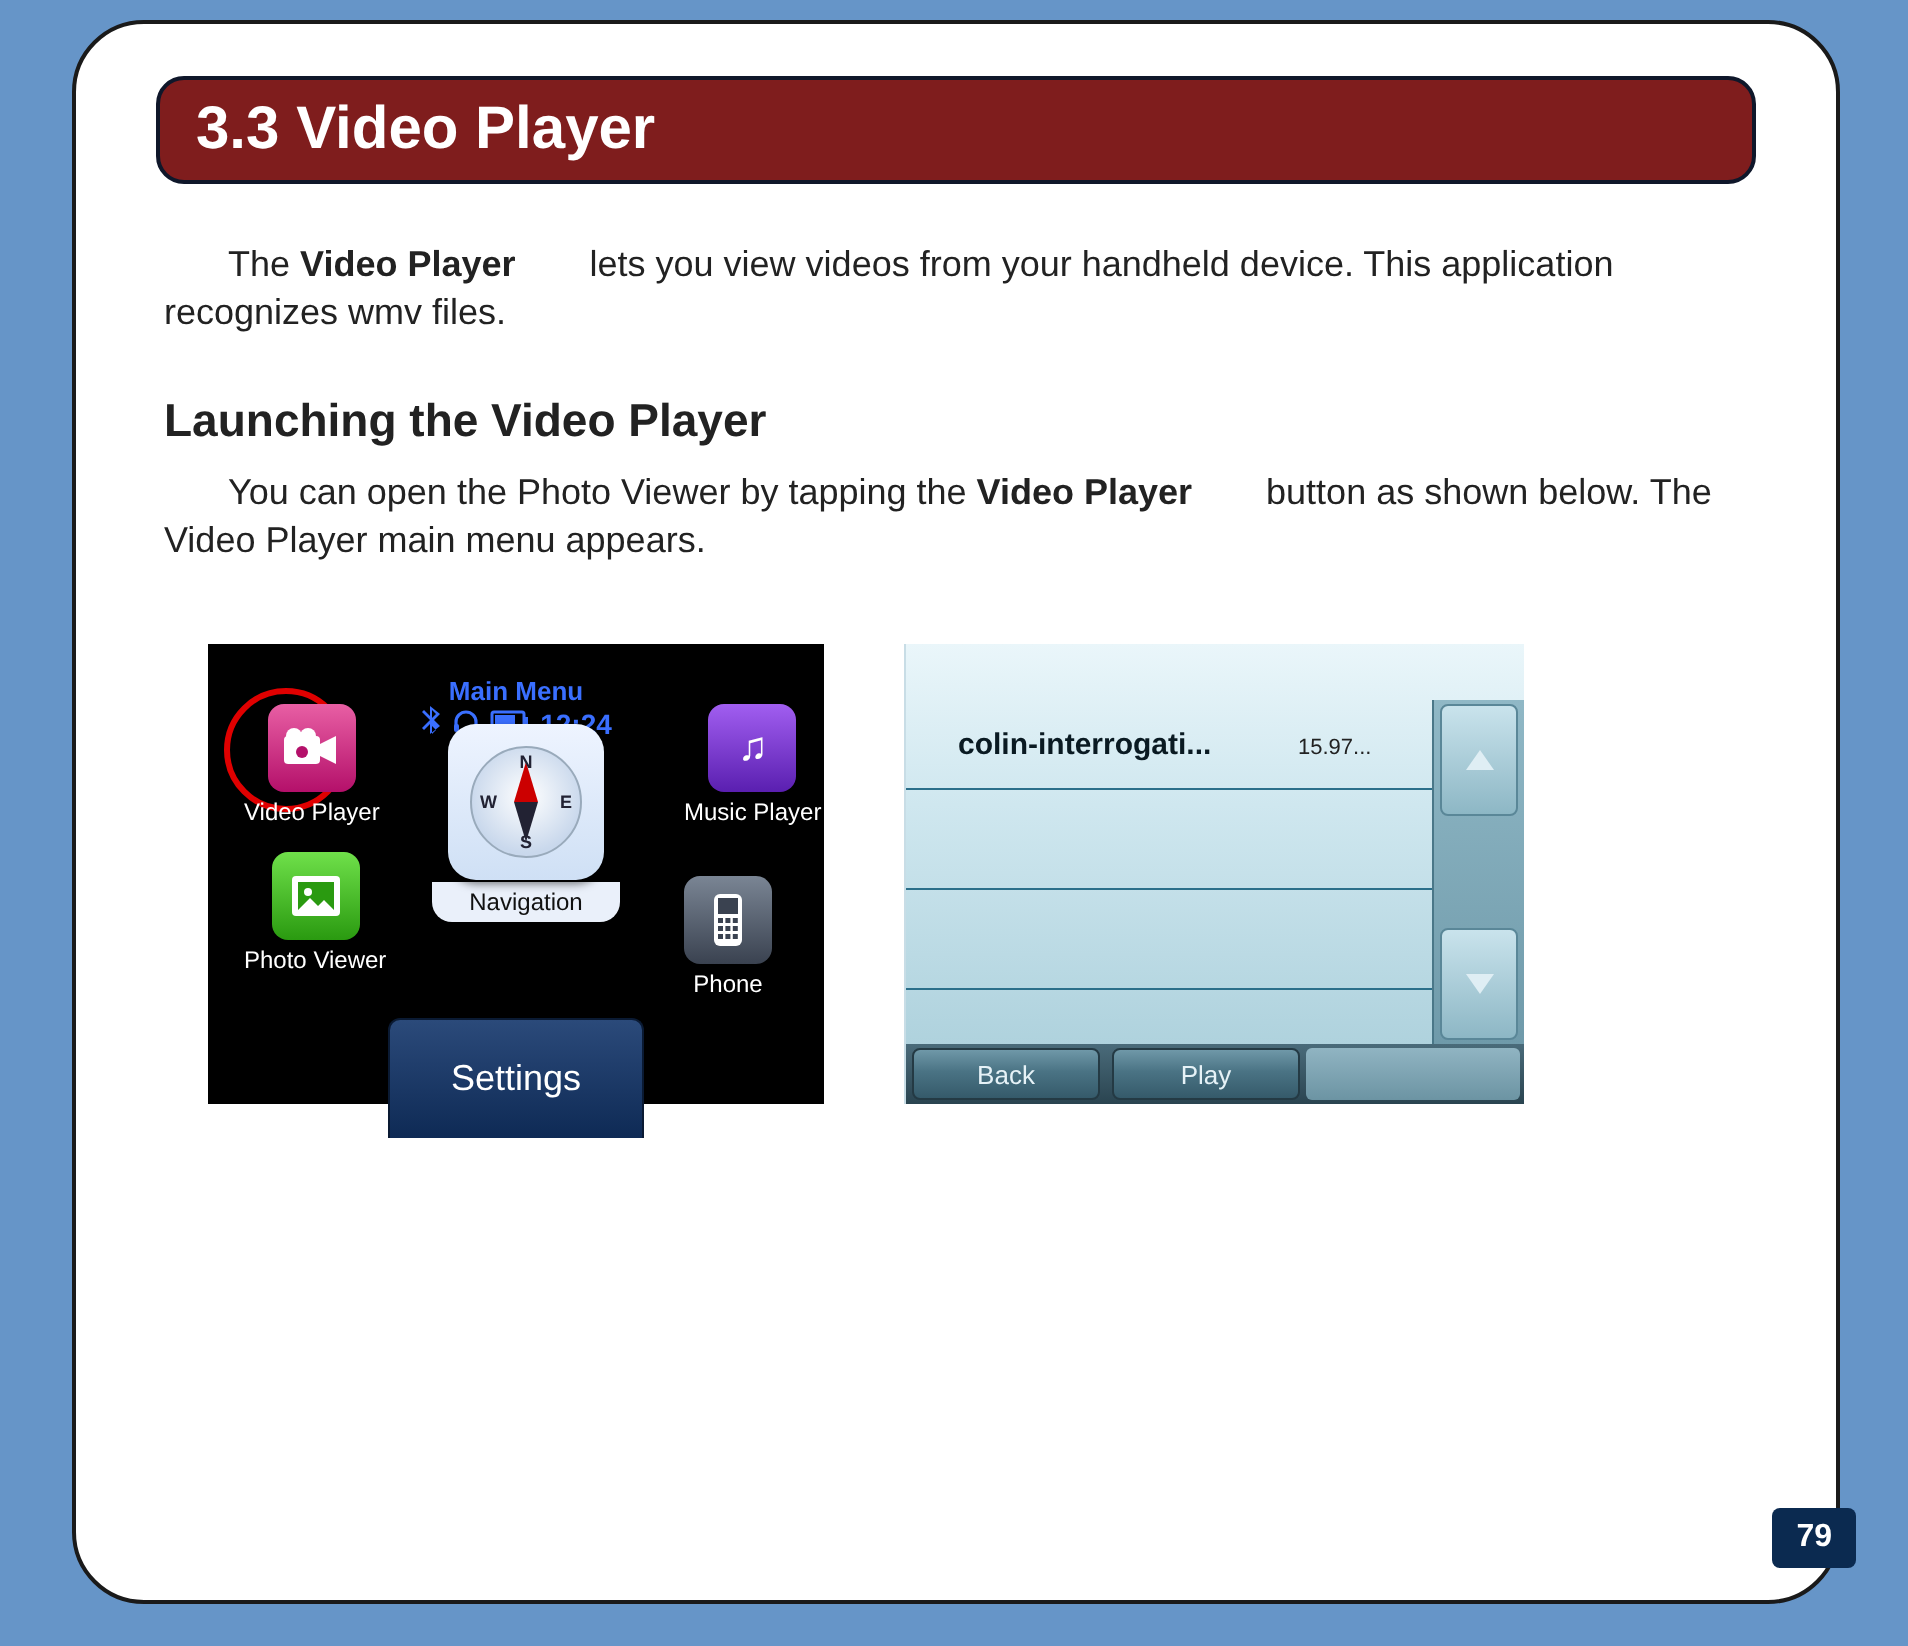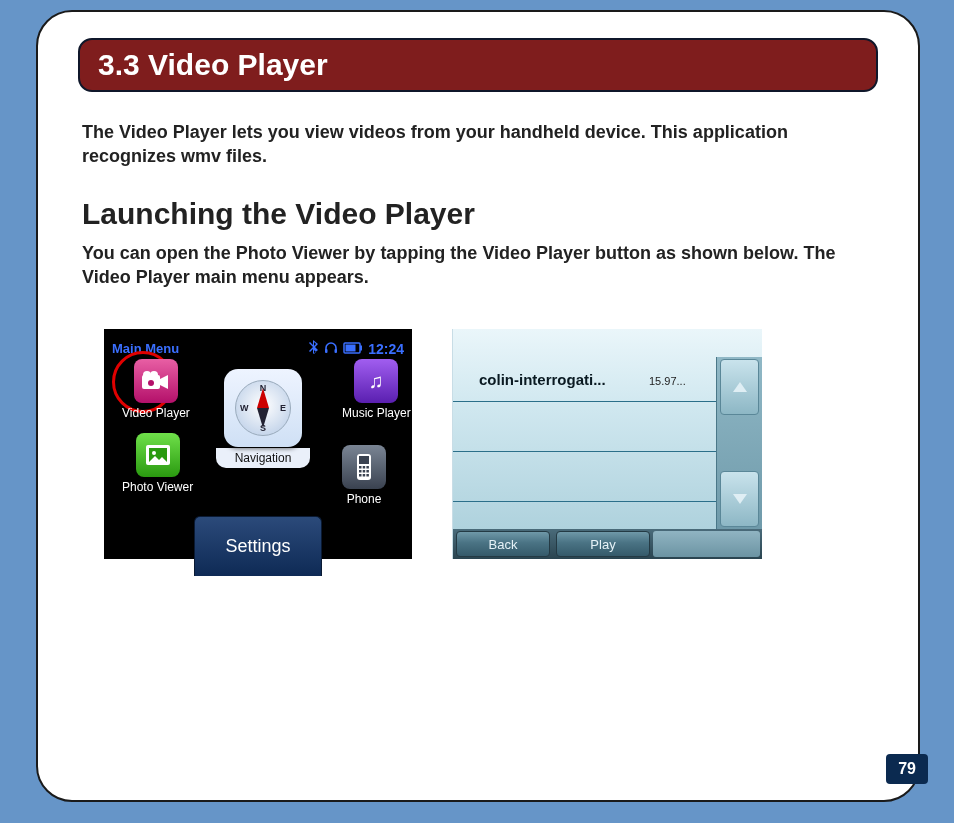--- a/index.html
+++ b/index.html
@@ -32,24 +32,24 @@
     color: #fff;
     font-size: 30px;
     font-weight: bold;
   }
   .body-text {
     color: #222;
     font-size: 18px;
     line-height: 1.35;
     margin: 0 4px;
   }
-  .body-text .nb { font-weight: bold; }
+  .body-text .nb { font-weight: normal; margin-left: 32px; }
   .body-text .b { font-weight: bold; }
   .subhead {
-    font-size: 30px;
+    font-size: 23px;
     font-weight: bold;
     color: #222;
     margin: 28px 4px 10px 4px;
   }
   .figures {
     display: flex;
     gap: 40px;
     margin-top: 40px;
     margin-left: 26px;
   }
@@ -60,20 +60,21 @@
     background: #000;
     position: relative;
     font-family: Arial, sans-serif;
   }
   .s1-status {
     display: flex;
     justify-content: space-between;
     align-items: center;
     padding: 16px 8px 2px 8px;
     height: 24px;
+    flex-direction: column;
   }
   .s1-mm {
     color: #3a6fff;
     font-size: 13px;
     font-weight: bold;
   }
   .s1-right {
     display: flex;
     align-items: flex-end;
     gap: 4px;

